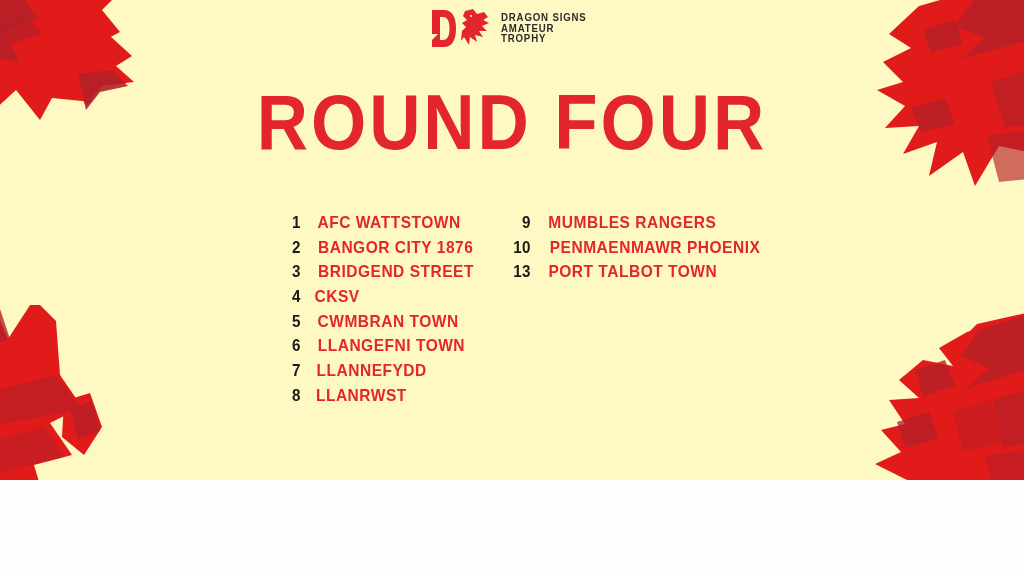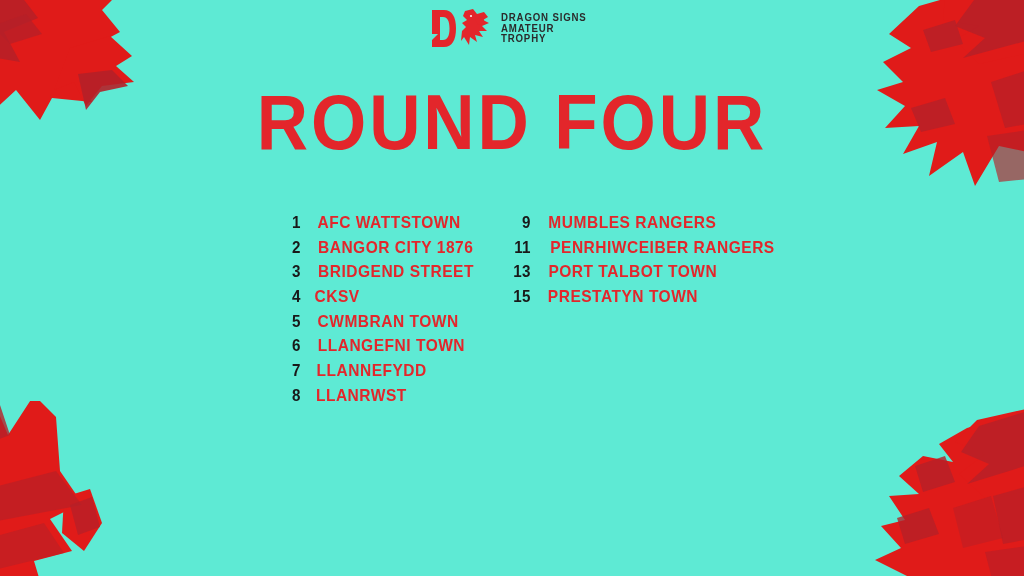--- a/index.html
+++ b/index.html
@@ -11,22 +11,22 @@
     width: 1024px;
     height: 576px;
     overflow: hidden;
     background: #fdfdfd;
     font-family: "Liberation Sans", sans-serif;
   }
 
   #stage {
     position: relative;
     width: 1024px;
-    height: 576px;
-    background: #5eead4;
+    height: 480px;
+    background: #fef9c3;
     overflow: hidden;
   }
 
   
   .corner-art {
     position: absolute;
     pointer-events: none;
   }
   .corner-tl { left: -18px;  top: -30px;  width: 190px; height: 165px; }
   .corner-tr { right: -10px; top: -14px;  width: 175px; height: 235px; }
@@ -254,27 +254,23 @@
           <span class="team-num">8</span>
           <span class="team-name">LLANRWST</span>
         </div>
       </div>
     <div class="col col-right" id="col-right">
         <div class="team-row">
           <span class="team-num">9</span>
           <span class="team-name">MUMBLES RANGERS</span>
         </div>
         <div class="team-row">
-          <span class="team-num">11</span>
-          <span class="team-name">PENRHIWCEIBER RANGERS</span>
+          <span class="team-num">10</span>
+          <span class="team-name">PENMAENMAWR PHOENIX</span>
         </div>
         <div class="team-row">
           <span class="team-num">13</span>
           <span class="team-name">PORT TALBOT TOWN</span>
         </div>
-        <div class="team-row">
-          <span class="team-num">15</span>
-          <span class="team-name">PRESTATYN TOWN</span>
-        </div>
       </div>
   </div>
 
 </div>
 
 </body></html>

